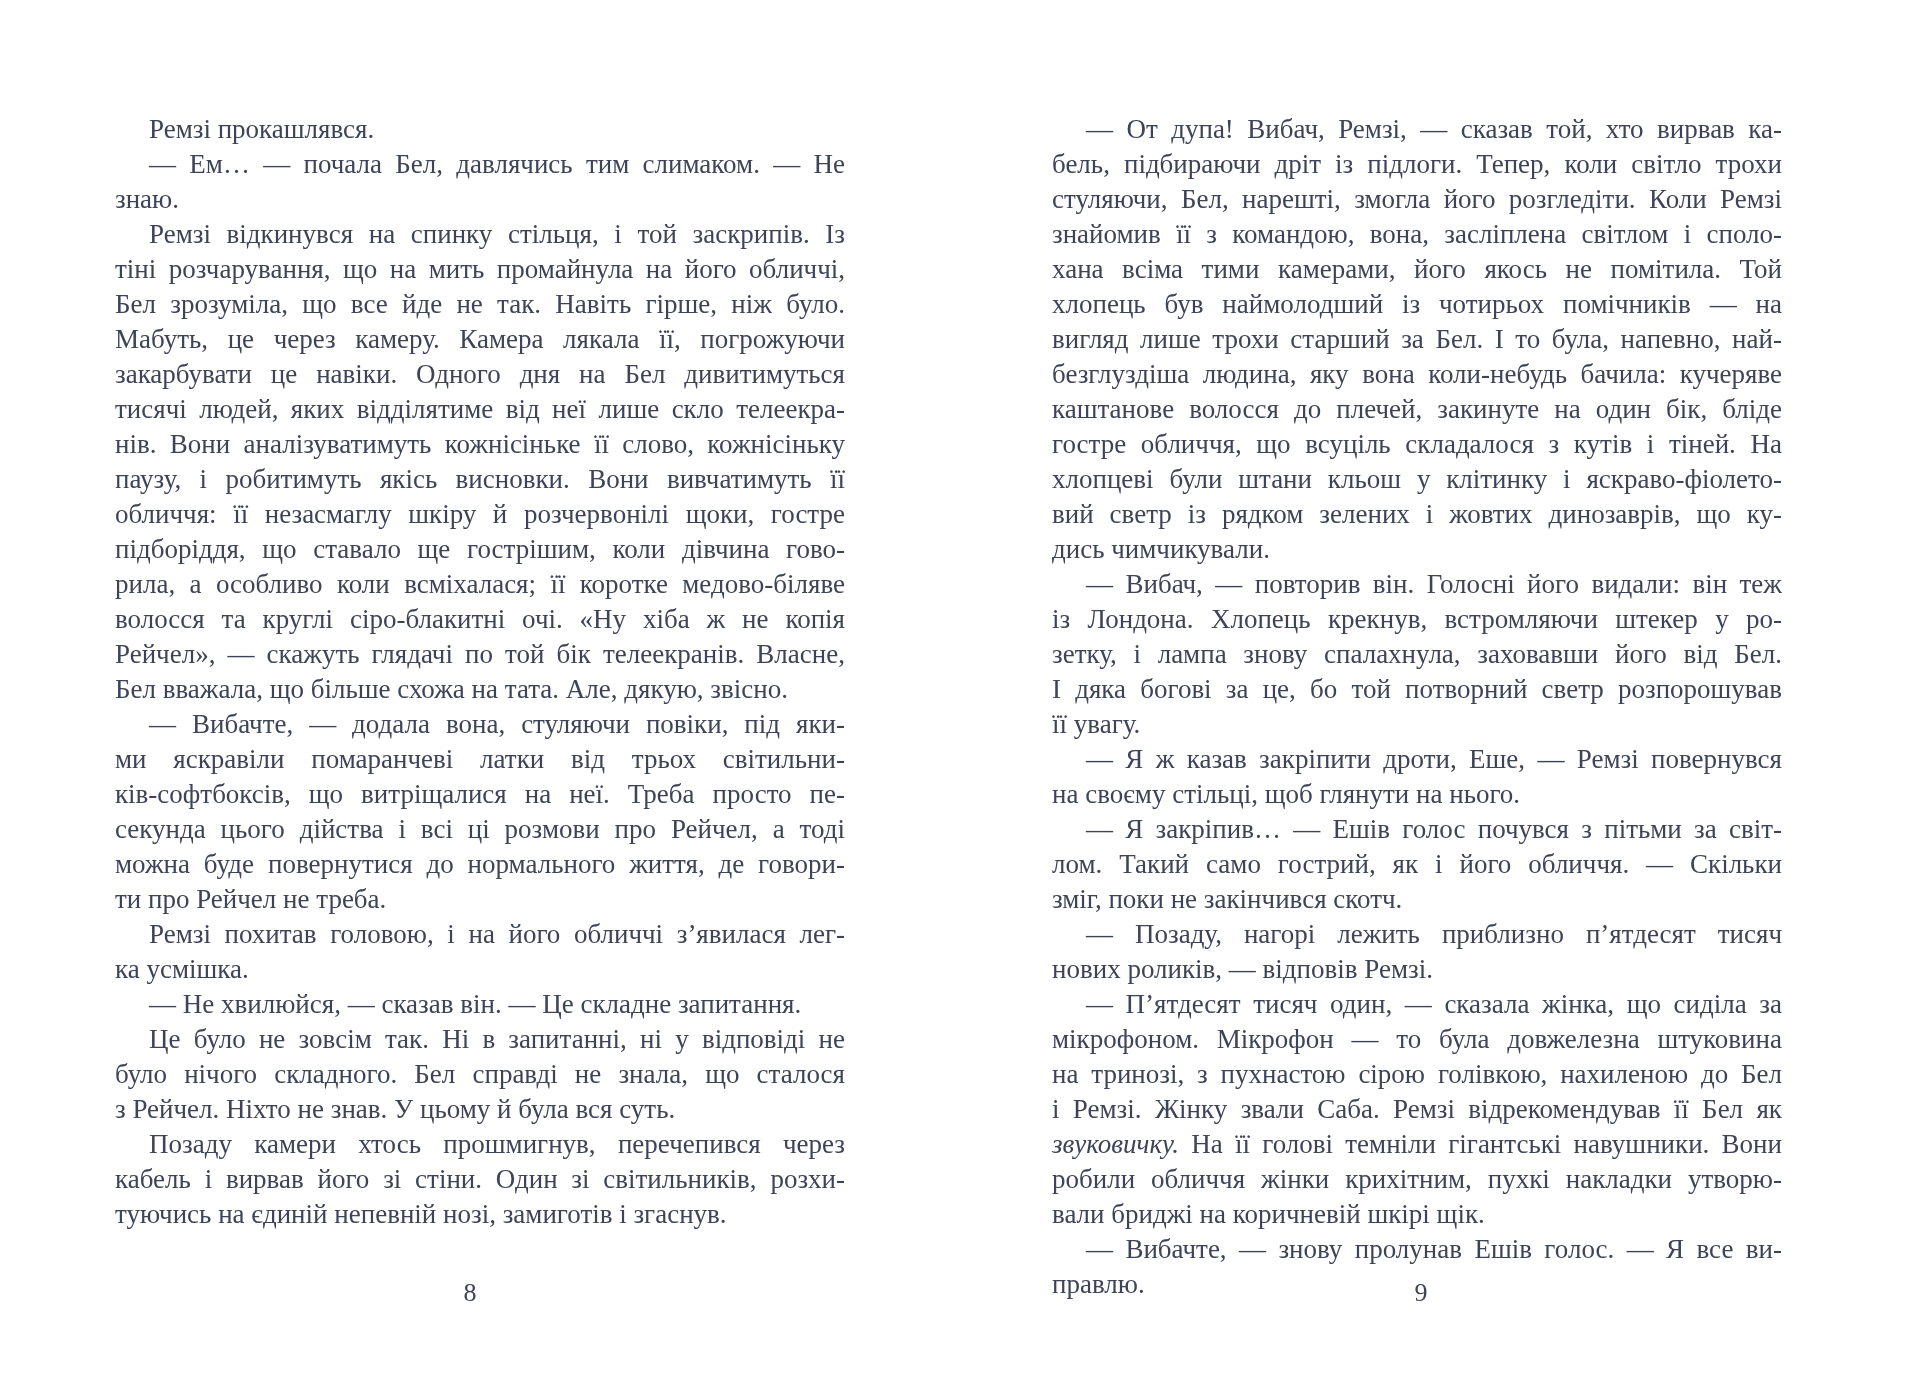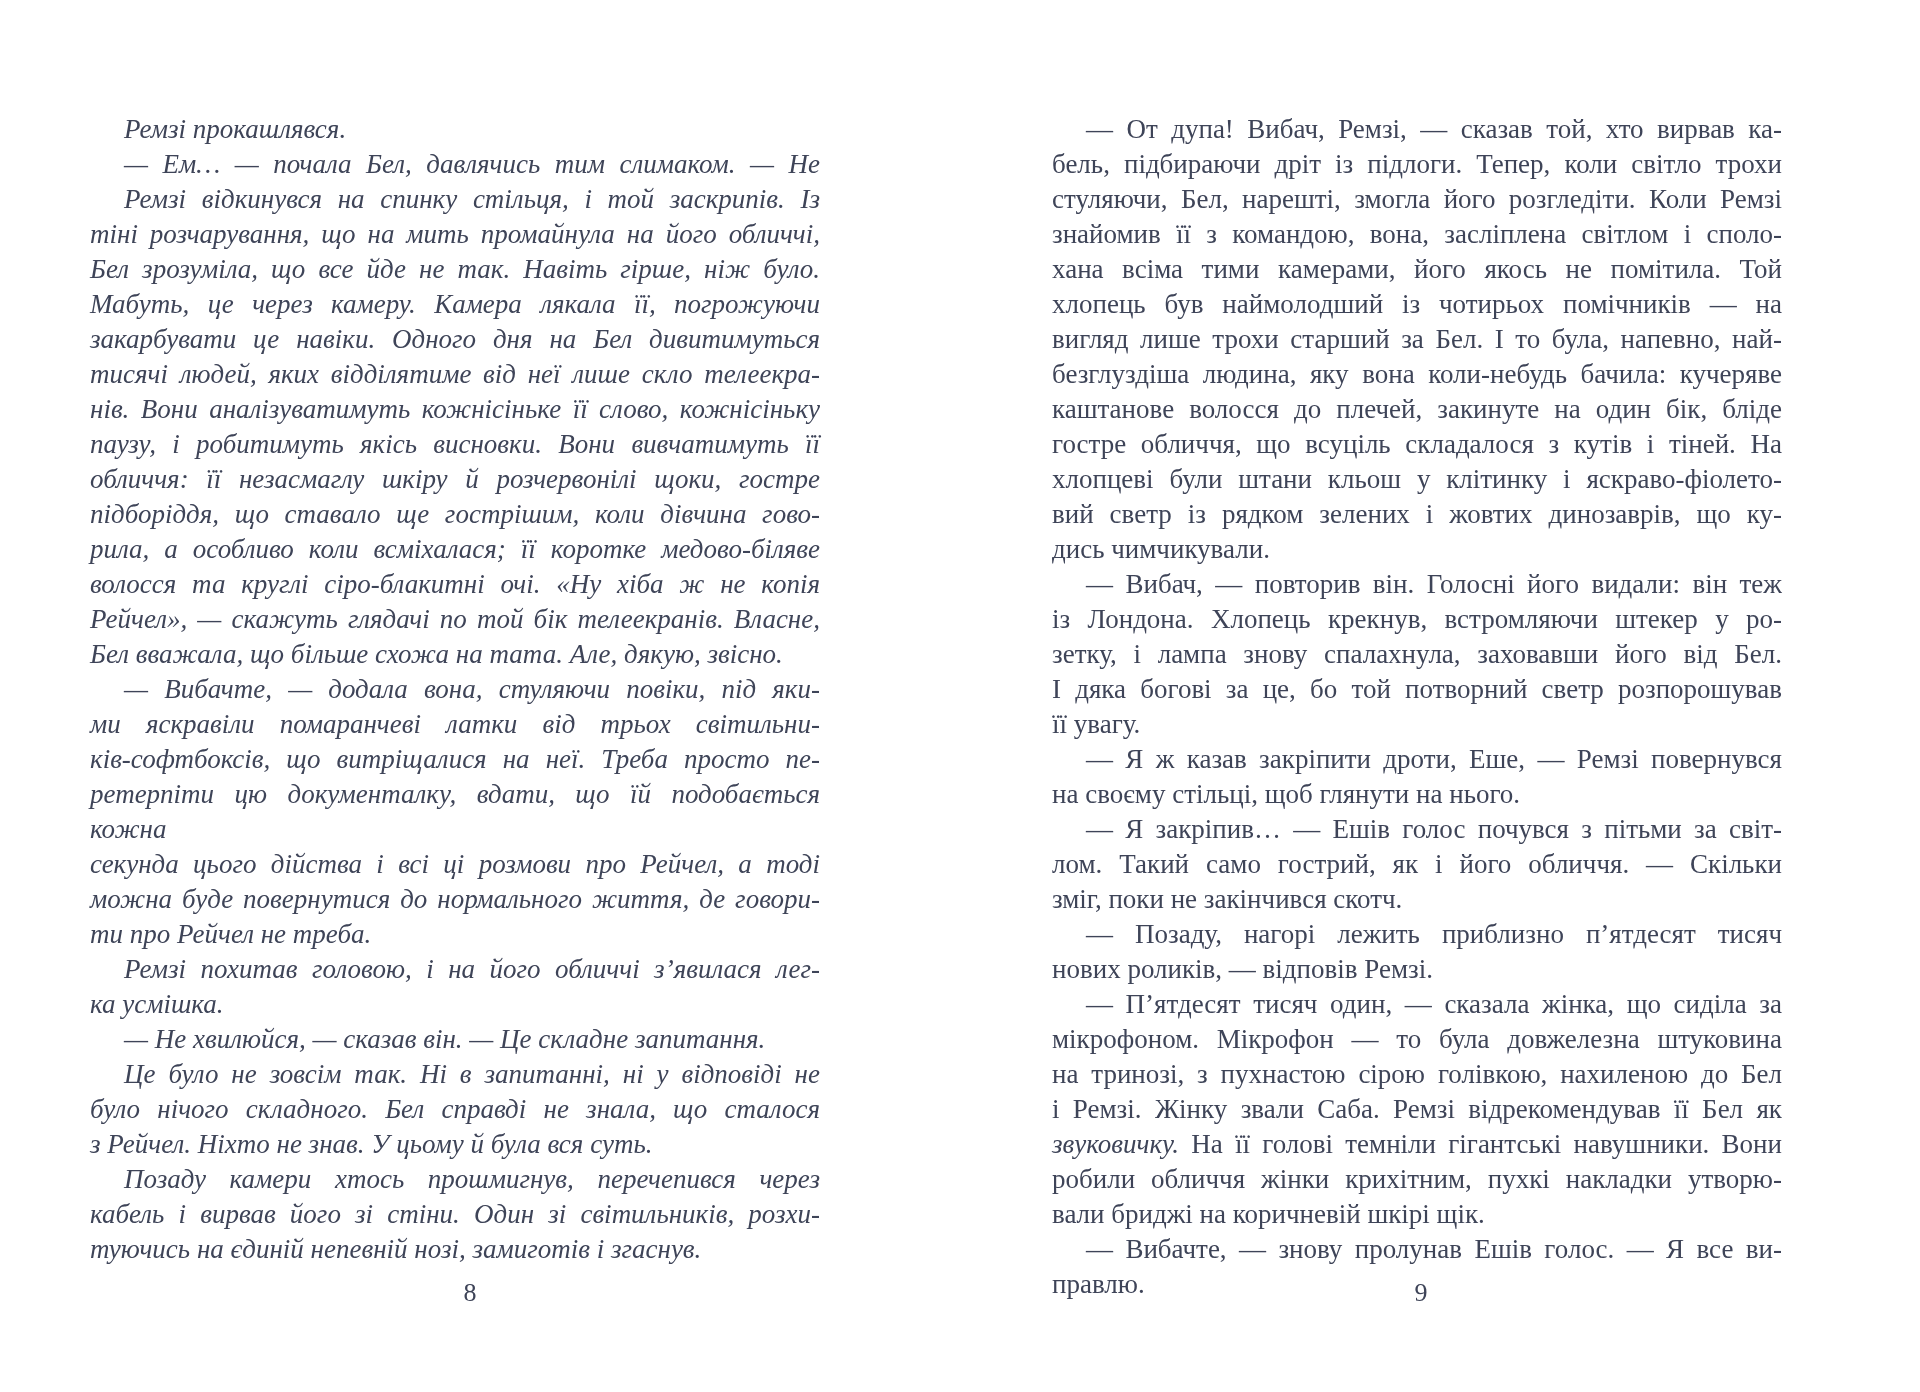--- a/index.html
+++ b/index.html
@@ -15,21 +15,21 @@
     color: #3e4458;
     overflow: hidden;
   }
   .page-text {
     position: absolute;
     top: 112px;
     width: 730px;
     font-size: 27px;
     line-height: 35px;
   }
-  .page-text.left  { left: 90px; font-style: italic; }
+  .page-text.left  { left: 115px; }
   .page-text.right { left: 1052px; }
   .para { margin: 0; }
   .line {
     white-space: normal;
     text-align: left;
   }
   .line.just {
     text-align: justify;
     text-align-last: justify;
   }
@@ -51,20 +51,21 @@
 </style>
 </head>
 <body>
 
 <div class="page-text left">
     <div class="para">
       <div class="line first">Ремзі прокашлявся.</div>
     </div>
     <div class="para">
       <div class="line first just">— Ем… — почала Бел, давлячись тим слимаком. — Не</div>
+      <div class="line">знаю.</div>
     </div>
     <div class="para">
       <div class="line first just">Ремзі відкинувся на спинку стільця, і той заскрипів. Із</div>
       <div class="line just">тіні розчарування, що на мить промайнула на його обличчі,</div>
       <div class="line just">Бел зрозуміла, що все йде не так. Навіть гірше, ніж було.</div>
       <div class="line just">Мабуть, це через камеру. Камера лякала її, погрожуючи</div>
       <div class="line just">закарбувати це навіки. Одного дня на Бел дивитимуться</div>
       <div class="line just">тисячі людей, яких відділятиме від неї лише скло телеекра-</div>
       <div class="line just">нів. Вони аналізуватимуть кожнісіньке її слово, кожнісіньку</div>
       <div class="line just">паузу, і робитимуть якісь висновки. Вони вивчатимуть її</div>
@@ -72,21 +73,20 @@
       <div class="line just">підборіддя, що ставало ще гострішим, коли дівчина гово-</div>
       <div class="line just">рила, а особливо коли всміхалася; її коротке медово-біляве</div>
       <div class="line just">волосся та круглі сіро-блакитні очі. «Ну хіба ж не копія</div>
       <div class="line just">Рейчел», — скажуть глядачі по той бік телеекранів. Власне,</div>
       <div class="line">Бел вважала, що більше схожа на тата. Але, дякую, звісно.</div>
     </div>
     <div class="para">
       <div class="line first just">— Вибачте, — додала вона, стуляючи повіки, під яки-</div>
       <div class="line just">ми яскравіли помаранчеві латки від трьох світильни-</div>
       <div class="line just">ків-софтбоксів, що витріщалися на неї. Треба просто пе-</div>
-      <div class="line just">ретерпіти цю документалку, вдати, що їй подобається кожна</div>
       <div class="line just">секунда цього дійства і всі ці розмови про Рейчел, а тоді</div>
       <div class="line just">можна буде повернутися до нормального життя, де говори-</div>
       <div class="line">ти про Рейчел не треба.</div>
     </div>
     <div class="para">
       <div class="line first just">Ремзі похитав головою, і на його обличчі з’явилася лег-</div>
       <div class="line">ка усмішка.</div>
     </div>
     <div class="para">
       <div class="line first">— Не хвилюйся, — сказав він. — Це складне запитання.</div>

